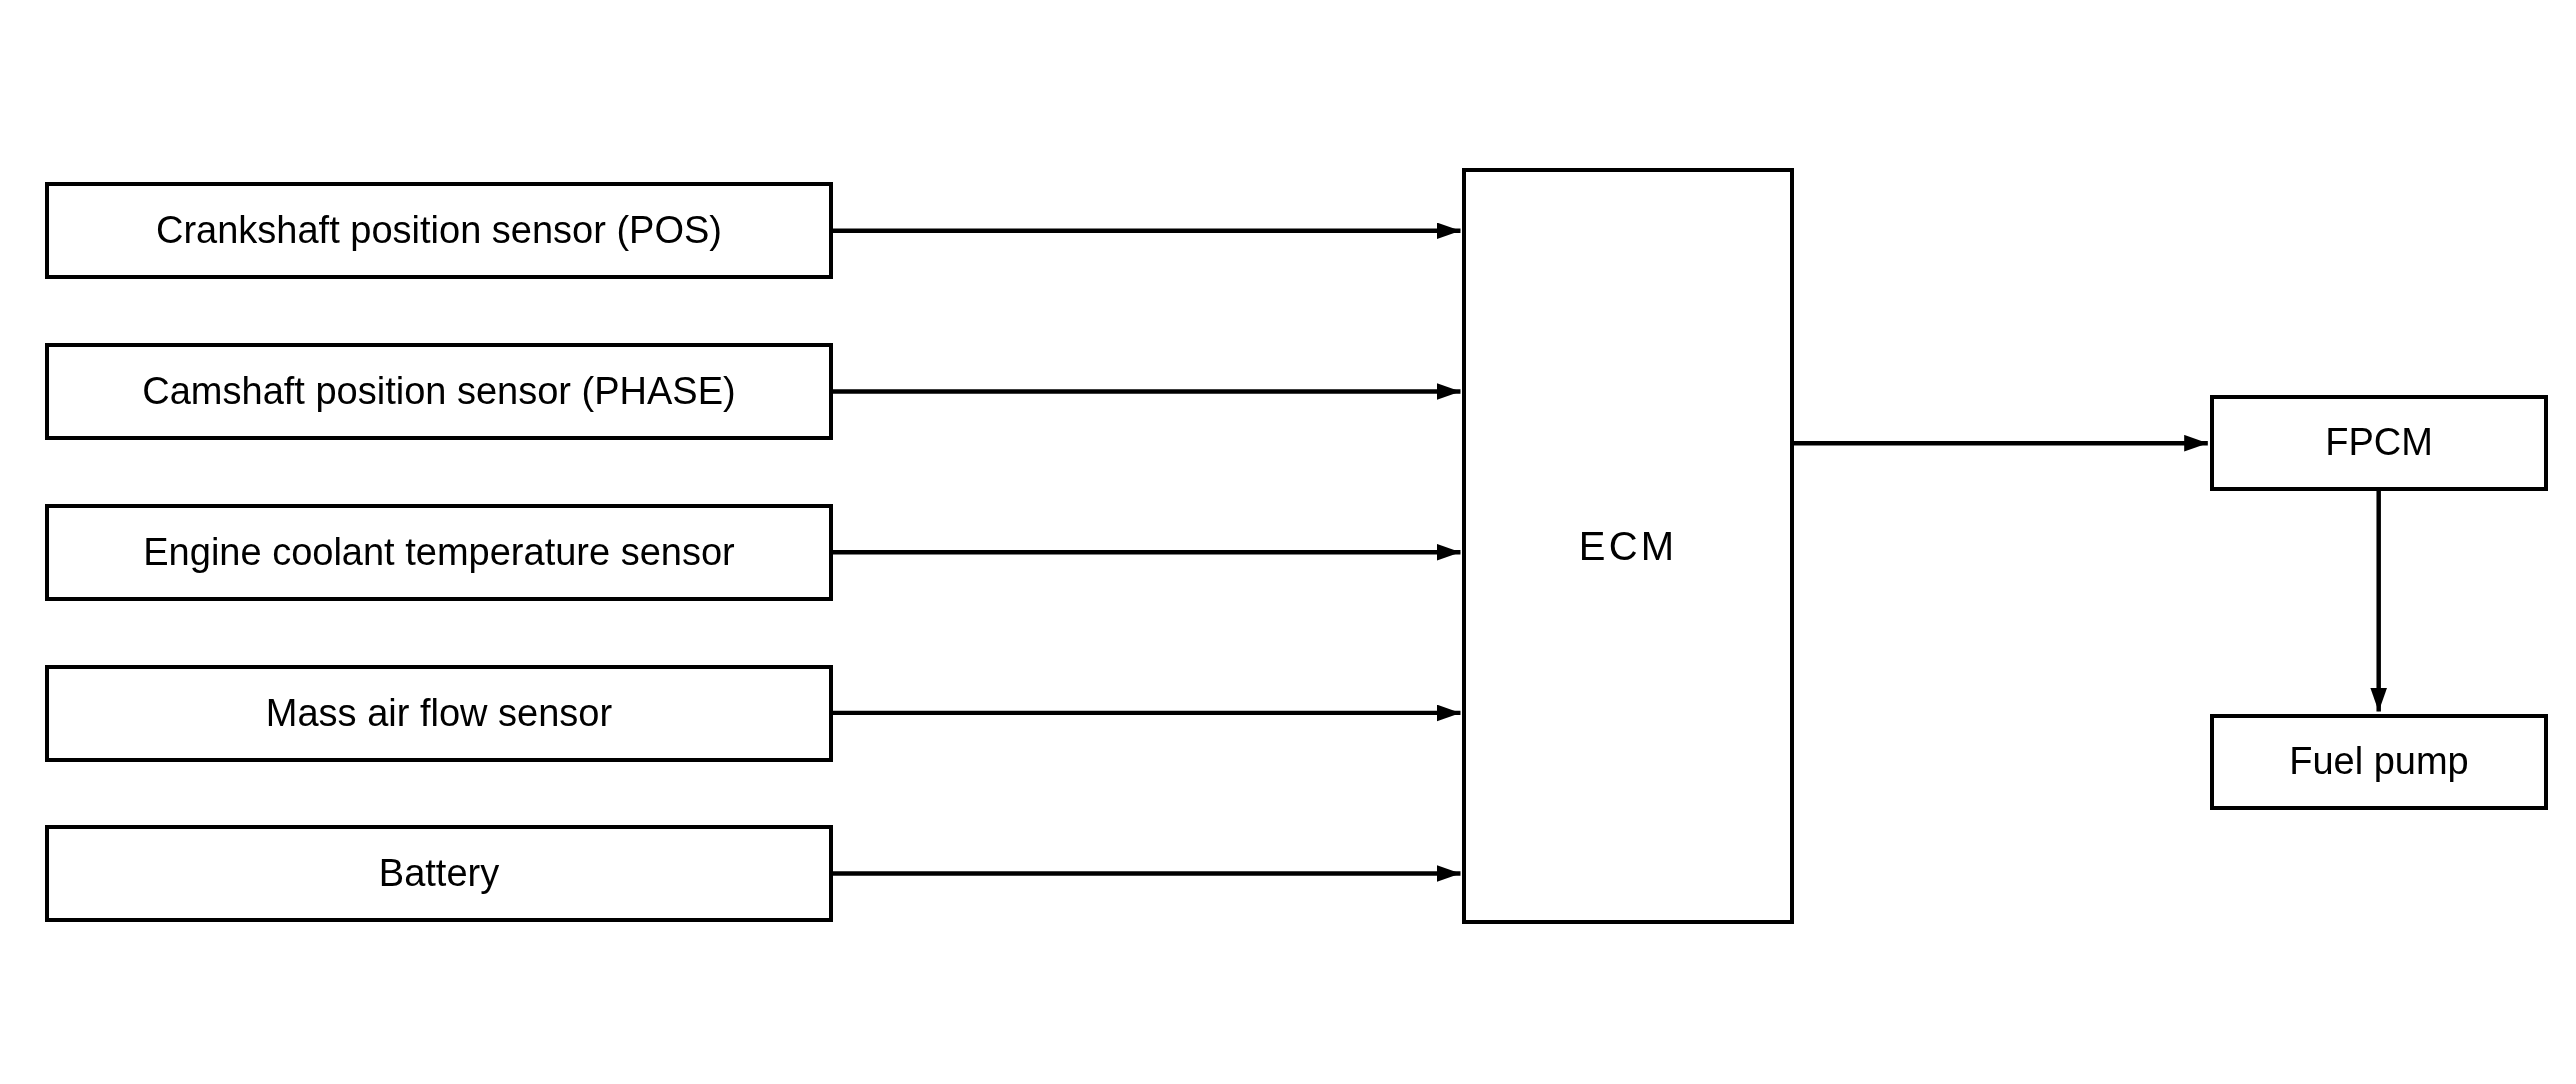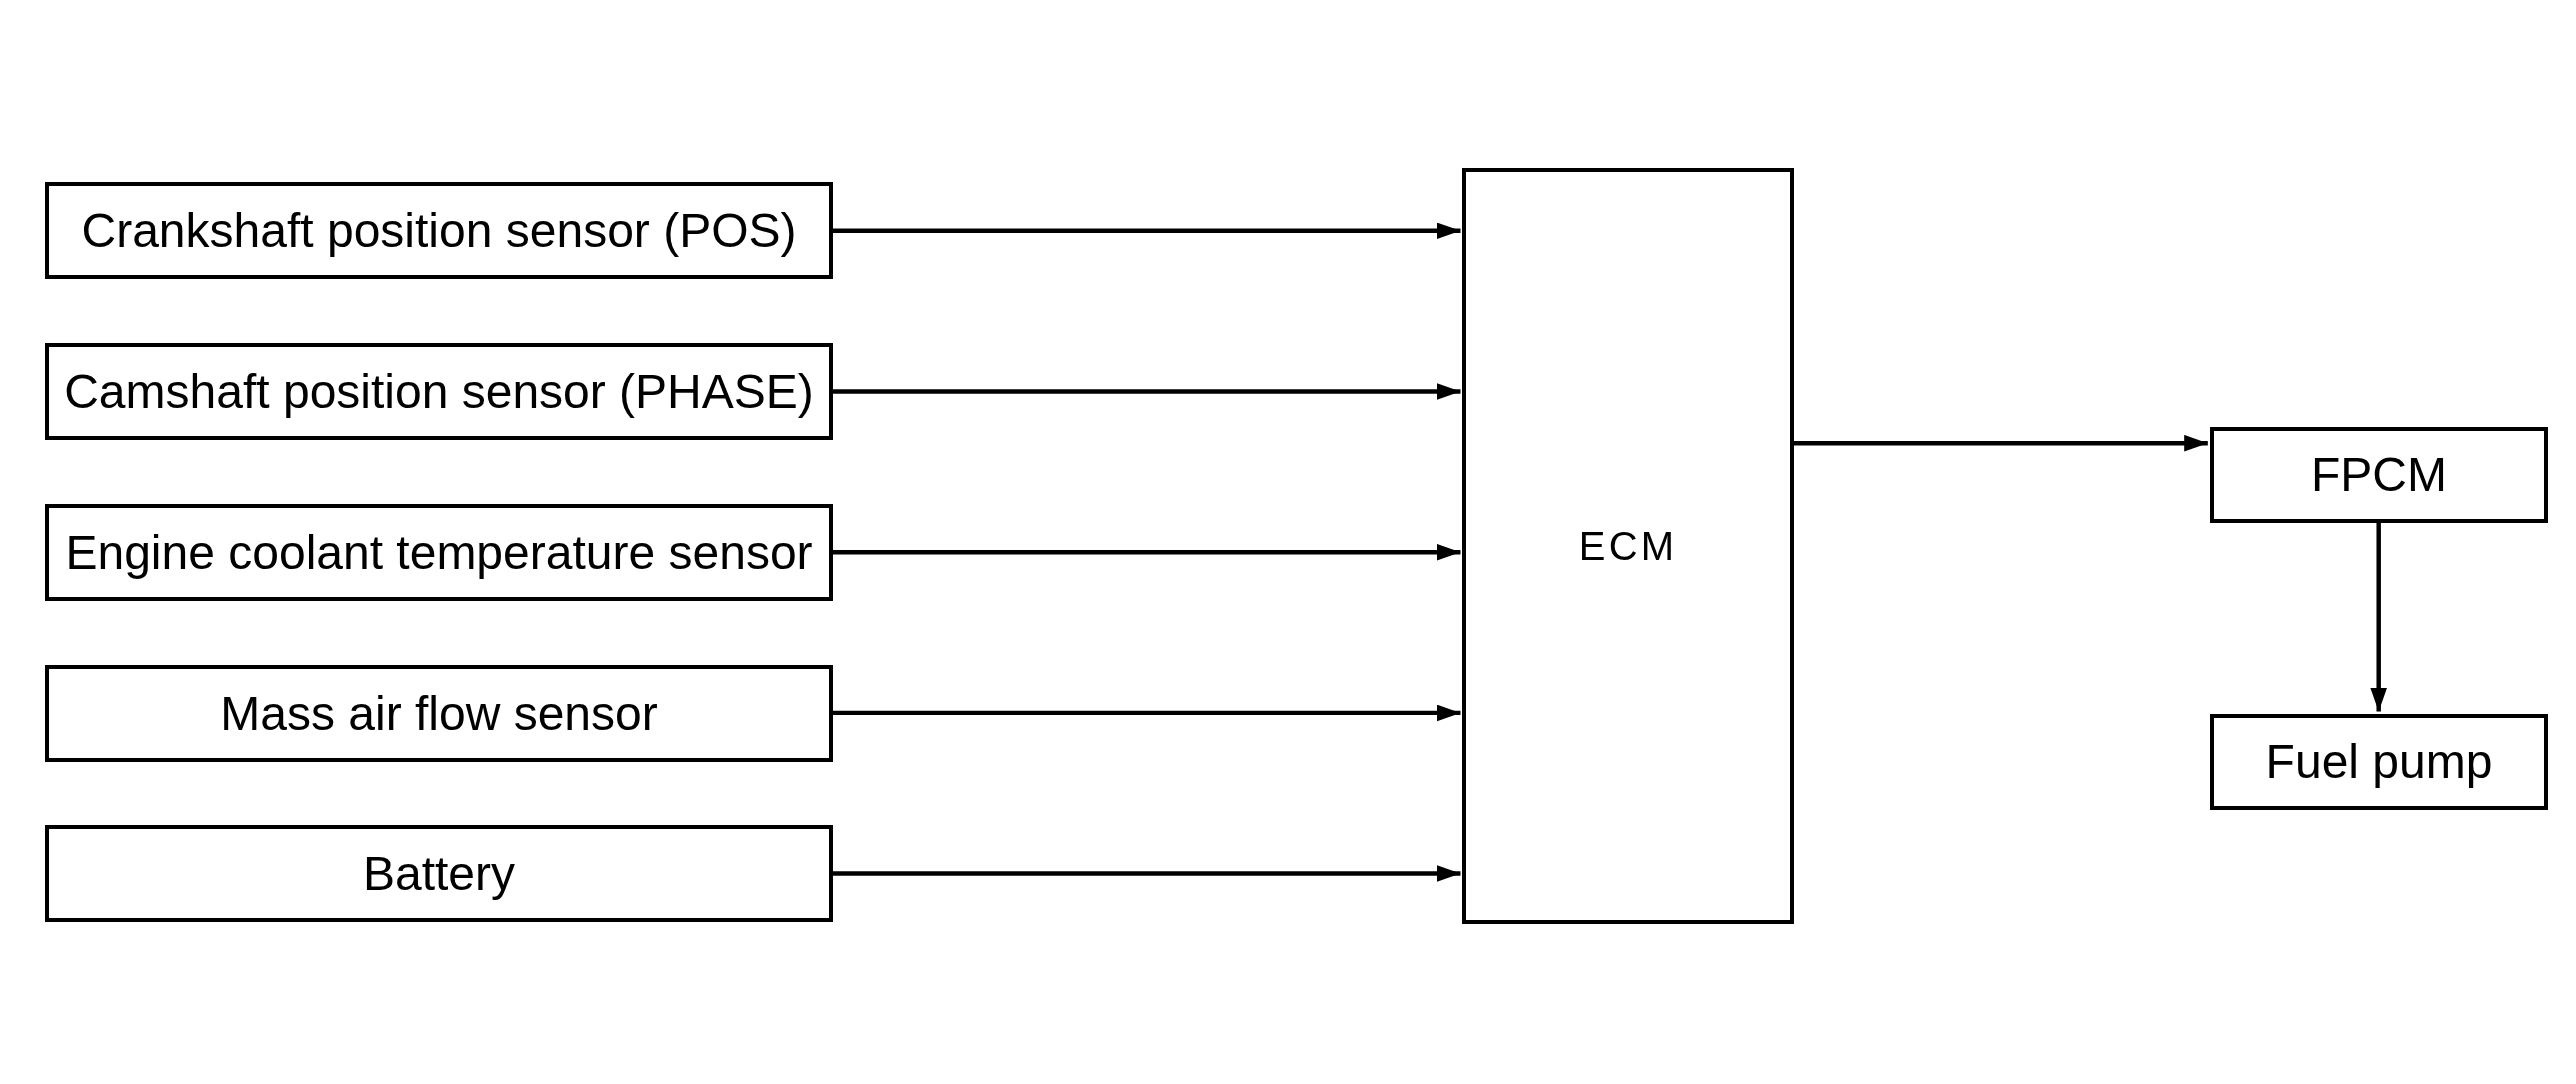--- a/index.html
+++ b/index.html
@@ -24,21 +24,21 @@
   }
   .node {
     position: absolute;
     box-sizing: border-box;
     border: 4.5px solid #000000;
     background: #ffffff;
     display: flex;
     align-items: center;
     justify-content: center;
     text-align: center;
-    font-size: 48px;
+    font-size: 38px;
     line-height: 1.2;
   }
   .input-node {
     left: 45px;
     width: 788px;
     height: 97px;
   }
   .input-node.n0 { top: 182px; }
   .input-node.n1 { top: 343px; text-align: center; }
   .input-node.n2 { top: 504px; }
@@ -50,21 +50,20 @@
     width: 332px;
     height: 756px;
     font-size: 40px;
     letter-spacing: 3.2px;
   }
   .fpcm-node {
     left: 2210px;
     top: 395px;
     width: 338px;
     height: 96px;
-    margin-top: 32px;
   }
   .fuelpump-node {
     left: 2210px;
     top: 714px;
     width: 338px;
     height: 96px;
   }
 </style>
 </head>
 <body>

